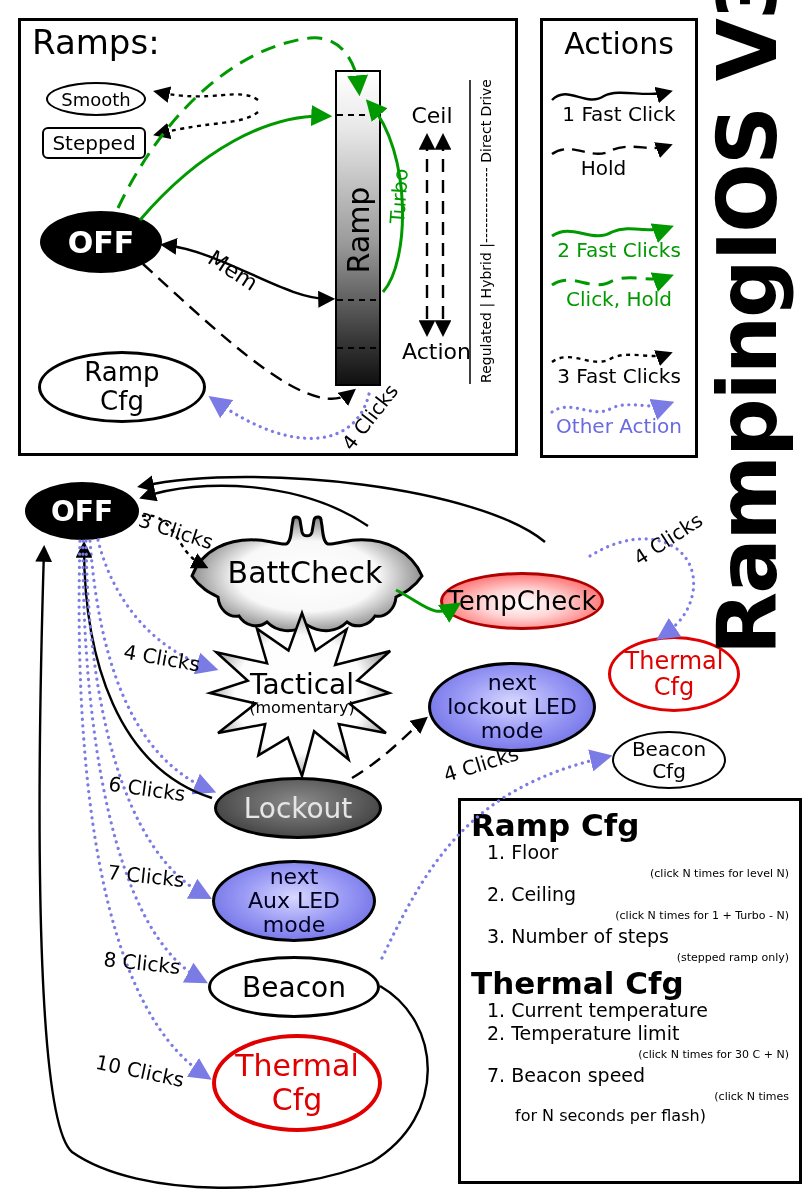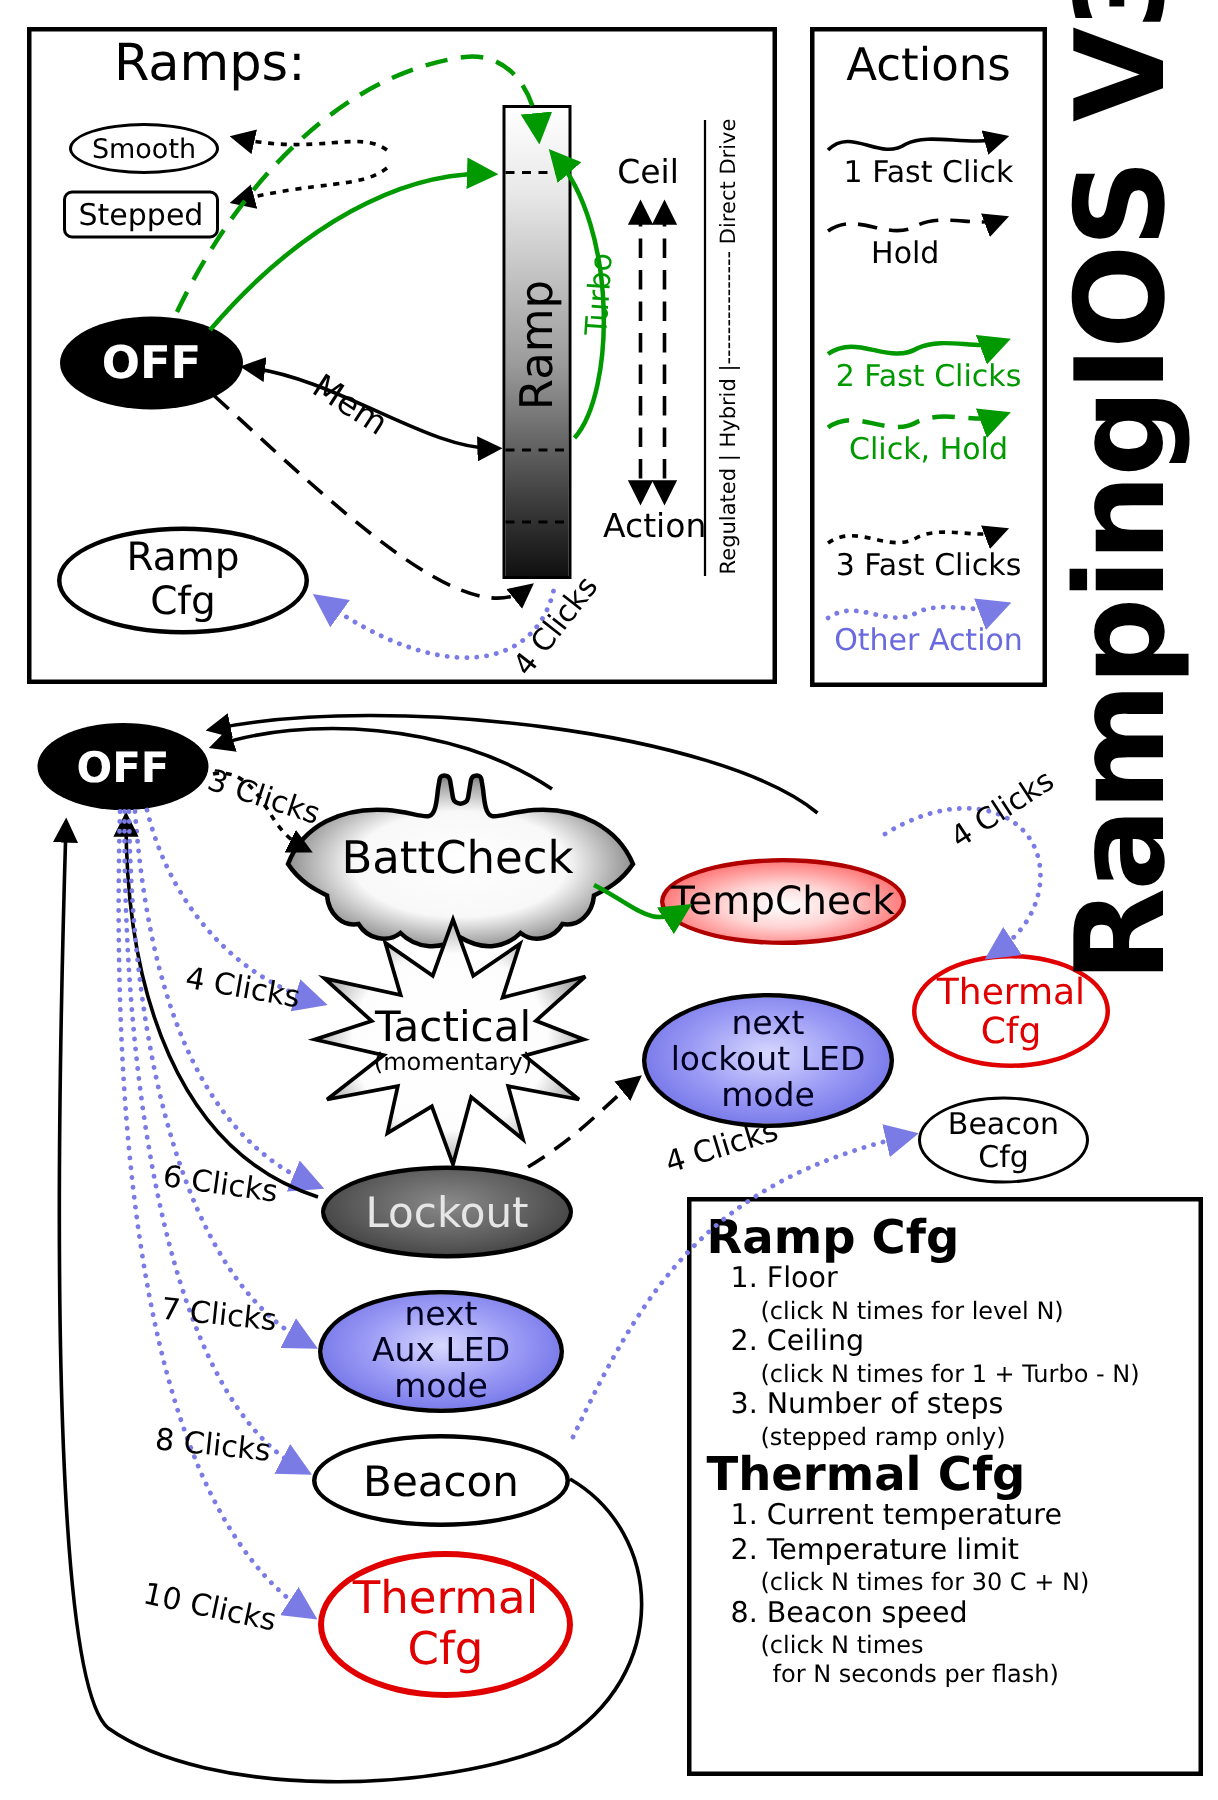--- a/index.html
+++ b/index.html
@@ -17,32 +17,32 @@
   .dot{stroke:#000;stroke-width:2.4;fill:none;stroke-dasharray:4 4.5;}
   .grn{stroke:#009a00;stroke-width:3;fill:none;}
   .gnd{stroke:#009a00;stroke-width:3;fill:none;stroke-dasharray:15 9;}
   .blu{stroke:#7b7be6;stroke-width:3.2;fill:none;stroke-dasharray:0.1 6.5;stroke-linecap:round;}
   .sep{stroke:#000;stroke-width:2;stroke-dasharray:6 5;}
   .tg{color:#009a00;}
   .tb{color:#6a6ae0;}
   .bigtitle{font-weight:bold;font-size:82px;letter-spacing:-2px;transform:rotate(-90deg);}
   .cfg-h{font-size:31px;font-weight:600;line-height:32px;}
   .cfg-i{font-size:19px;line-height:23px;padding-left:16px;}
-  .cfg-s{font-size:16px;line-height:19px;padding-left:36px;}
+  .cfg-s{font-size:11px;line-height:19px;padding-left:36px;text-align:right;}
   .cfg-s2{font-size:16px;line-height:19px;padding-left:44px;}
   .purple{background:radial-gradient(ellipse at 50% 45%, #d8d8ff 0%, #9a9af5 45%, #5c5ce0 100%);
           border:3px solid #000;color:#000020;font-size:22px;line-height:24px;}
 </style>
 </head>
 <body>
 
 <div class="box" style="left:18px;top:18px;width:500px;height:438px;"></div>
 <div class="box" style="left:540px;top:18px;width:158px;height:440px;"></div>
 
-<div class="txt" style="left:32px;top:22px;font-size:34px;margin-left:44px;">Ramps:</div>
+<div class="txt" style="left:32px;top:22px;font-size:34px;">Ramps:</div>
 
 <div class="ell" style="left:46px;top:82px;width:100px;height:34px;border:2px solid #000;background:#fff;font-size:18px;">
   <span>Smooth</span>
 </div>
 <div class="ell" style="left:42px;top:127px;width:104px;height:32px;border:2px solid #000;border-radius:6px;background:#fff;font-size:20px;">
   <span>Stepped</span>
 </div>
 
 <div class="ell" style="left:40px;top:211px;width:122px;height:62px;background:#000;color:#fff;font-size:30px;font-weight:bold;">
   <span>OFF</span>
@@ -139,21 +139,21 @@
   <div class="cfg-i">1. Floor</div>
   <div class="cfg-s">(click N times for level N)</div>
   <div class="cfg-i">2. Ceiling</div>
   <div class="cfg-s">(click N times for 1 + Turbo - N)</div>
   <div class="cfg-i">3. Number of steps</div>
   <div class="cfg-s">(stepped ramp only)</div>
   <div class="cfg-h">Thermal Cfg</div>
   <div class="cfg-i">1. Current temperature</div>
   <div class="cfg-i">2. Temperature limit</div>
   <div class="cfg-s">(click N times for 30 C + N)</div>
-  <div class="cfg-i">8. Beacon speed</div>
+  <div class="cfg-i">7. Beacon speed</div>
   <div class="cfg-s">(click N times</div>
   <div class="cfg-s2">for N seconds per flash)</div>
 </div>
 
 <svg id="overlay" width="812" height="1200" viewBox="0 0 812 1200">
   <defs>
     <marker id="ak" viewBox="0 0 10 10" refX="7" refY="5" markerWidth="7" markerHeight="7" orient="auto-start-reverse">
       <path d="M0,0 L10,5 L0,10 z" fill="#000"></path>
     </marker>
     <marker id="ag" viewBox="0 0 10 10" refX="7" refY="5" markerWidth="7" markerHeight="7" orient="auto-start-reverse">

